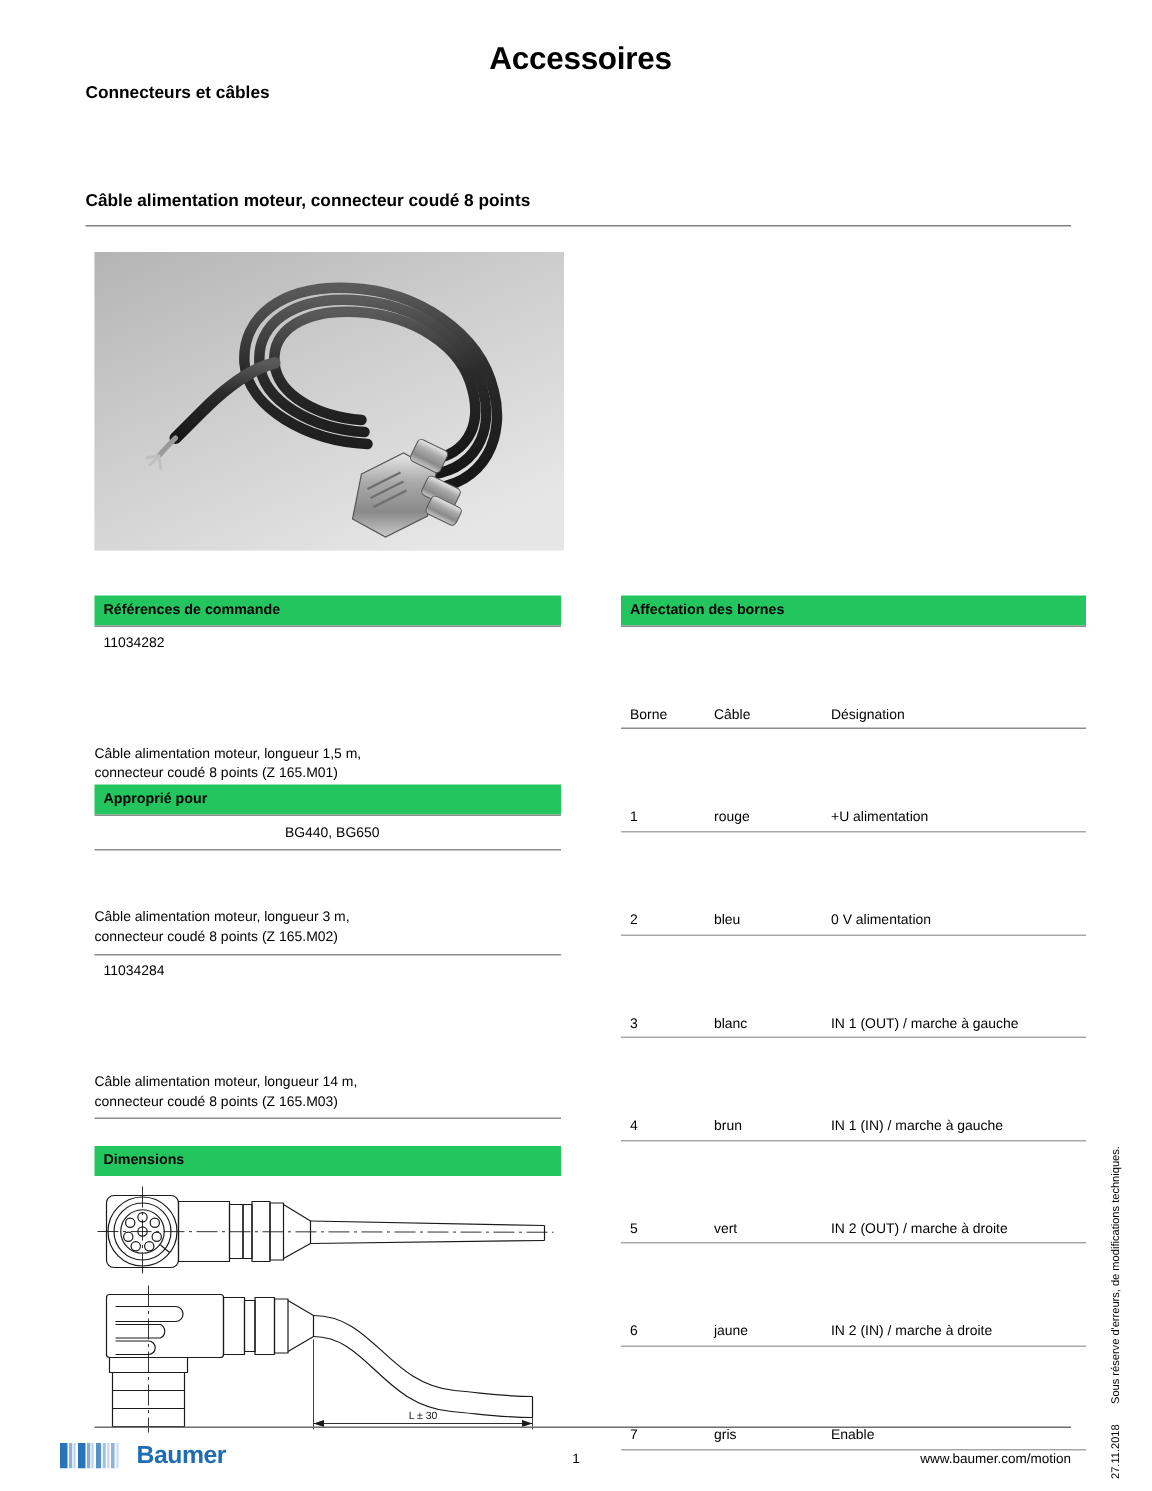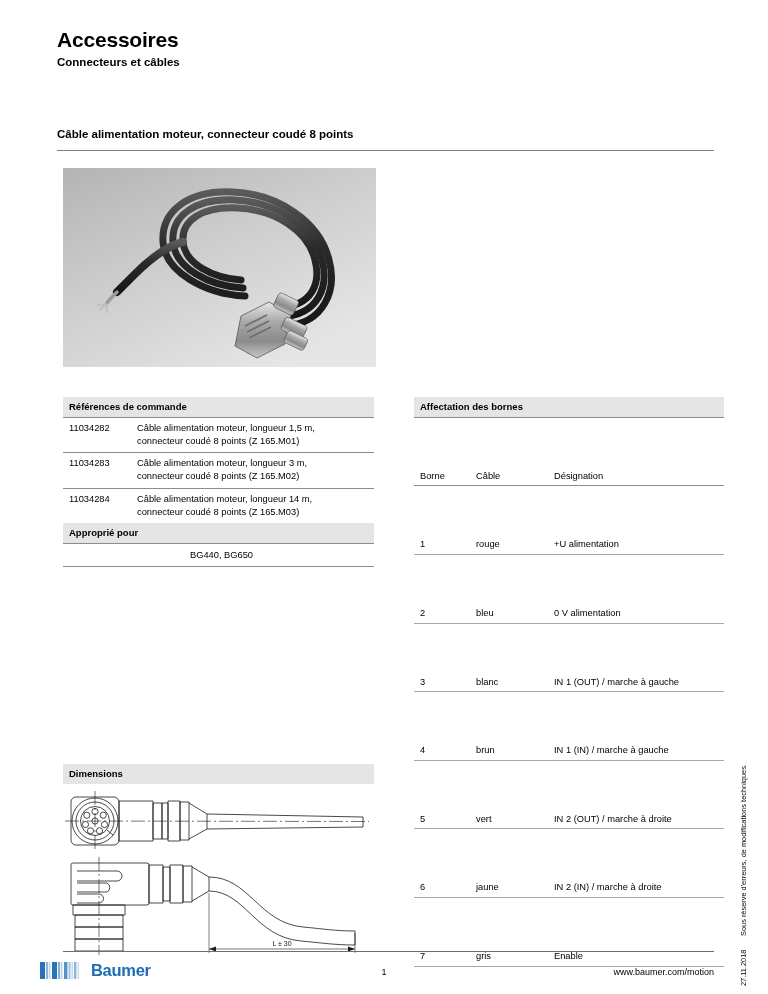--- a/index.html
+++ b/index.html
@@ -22,20 +22,21 @@
     left: 57px;
     top: 28px;
     width: 660px;
   }
   .doc-title {
     font-size: 21px;
     font-weight: bold;
     letter-spacing: -0.2px;
     line-height: 1.1;
     margin: 0;
+    text-align: center;
   }
   .doc-subtitle {
     font-size: 11.5px;
     font-weight: bold;
     margin: 5px 0 0 0;
     line-height: 1.2;
   }
 
   
   .product-title {
@@ -65,38 +66,39 @@
     background: linear-gradient(150deg, #b9b9b9 0%, #c8c8c8 30%, #d8d8d8 60%, #e4e4e4 100%);
     overflow: hidden;
   }
   .product-photo svg { display: block; }
 
   
   .sec {
     position: absolute;
   }
   .sec-head {
-    background: #e5e5e5;
+    background: #22c55e;
     font-size: 9.5px;
     font-weight: bold;
     padding: 4px 5px 4px 6px;
     line-height: 1.25;
   }
   .rowline {
     height: 1px;
     background: #8c8c8c;
     width: 100%;
   }
   .rowline.light { background: #a8a8a8; }
 
   .ord-row {
     display: flex;
     font-size: 9.3px;
     padding: 4px 0 4px 0;
     line-height: 1.42;
+    flex-direction: column;
   }
   .ord-num {
     width: 74px;
     flex: 0 0 74px;
     padding-left: 6px;
     box-sizing: border-box;
   }
   .ord-desc {
     flex: 1;
   }

